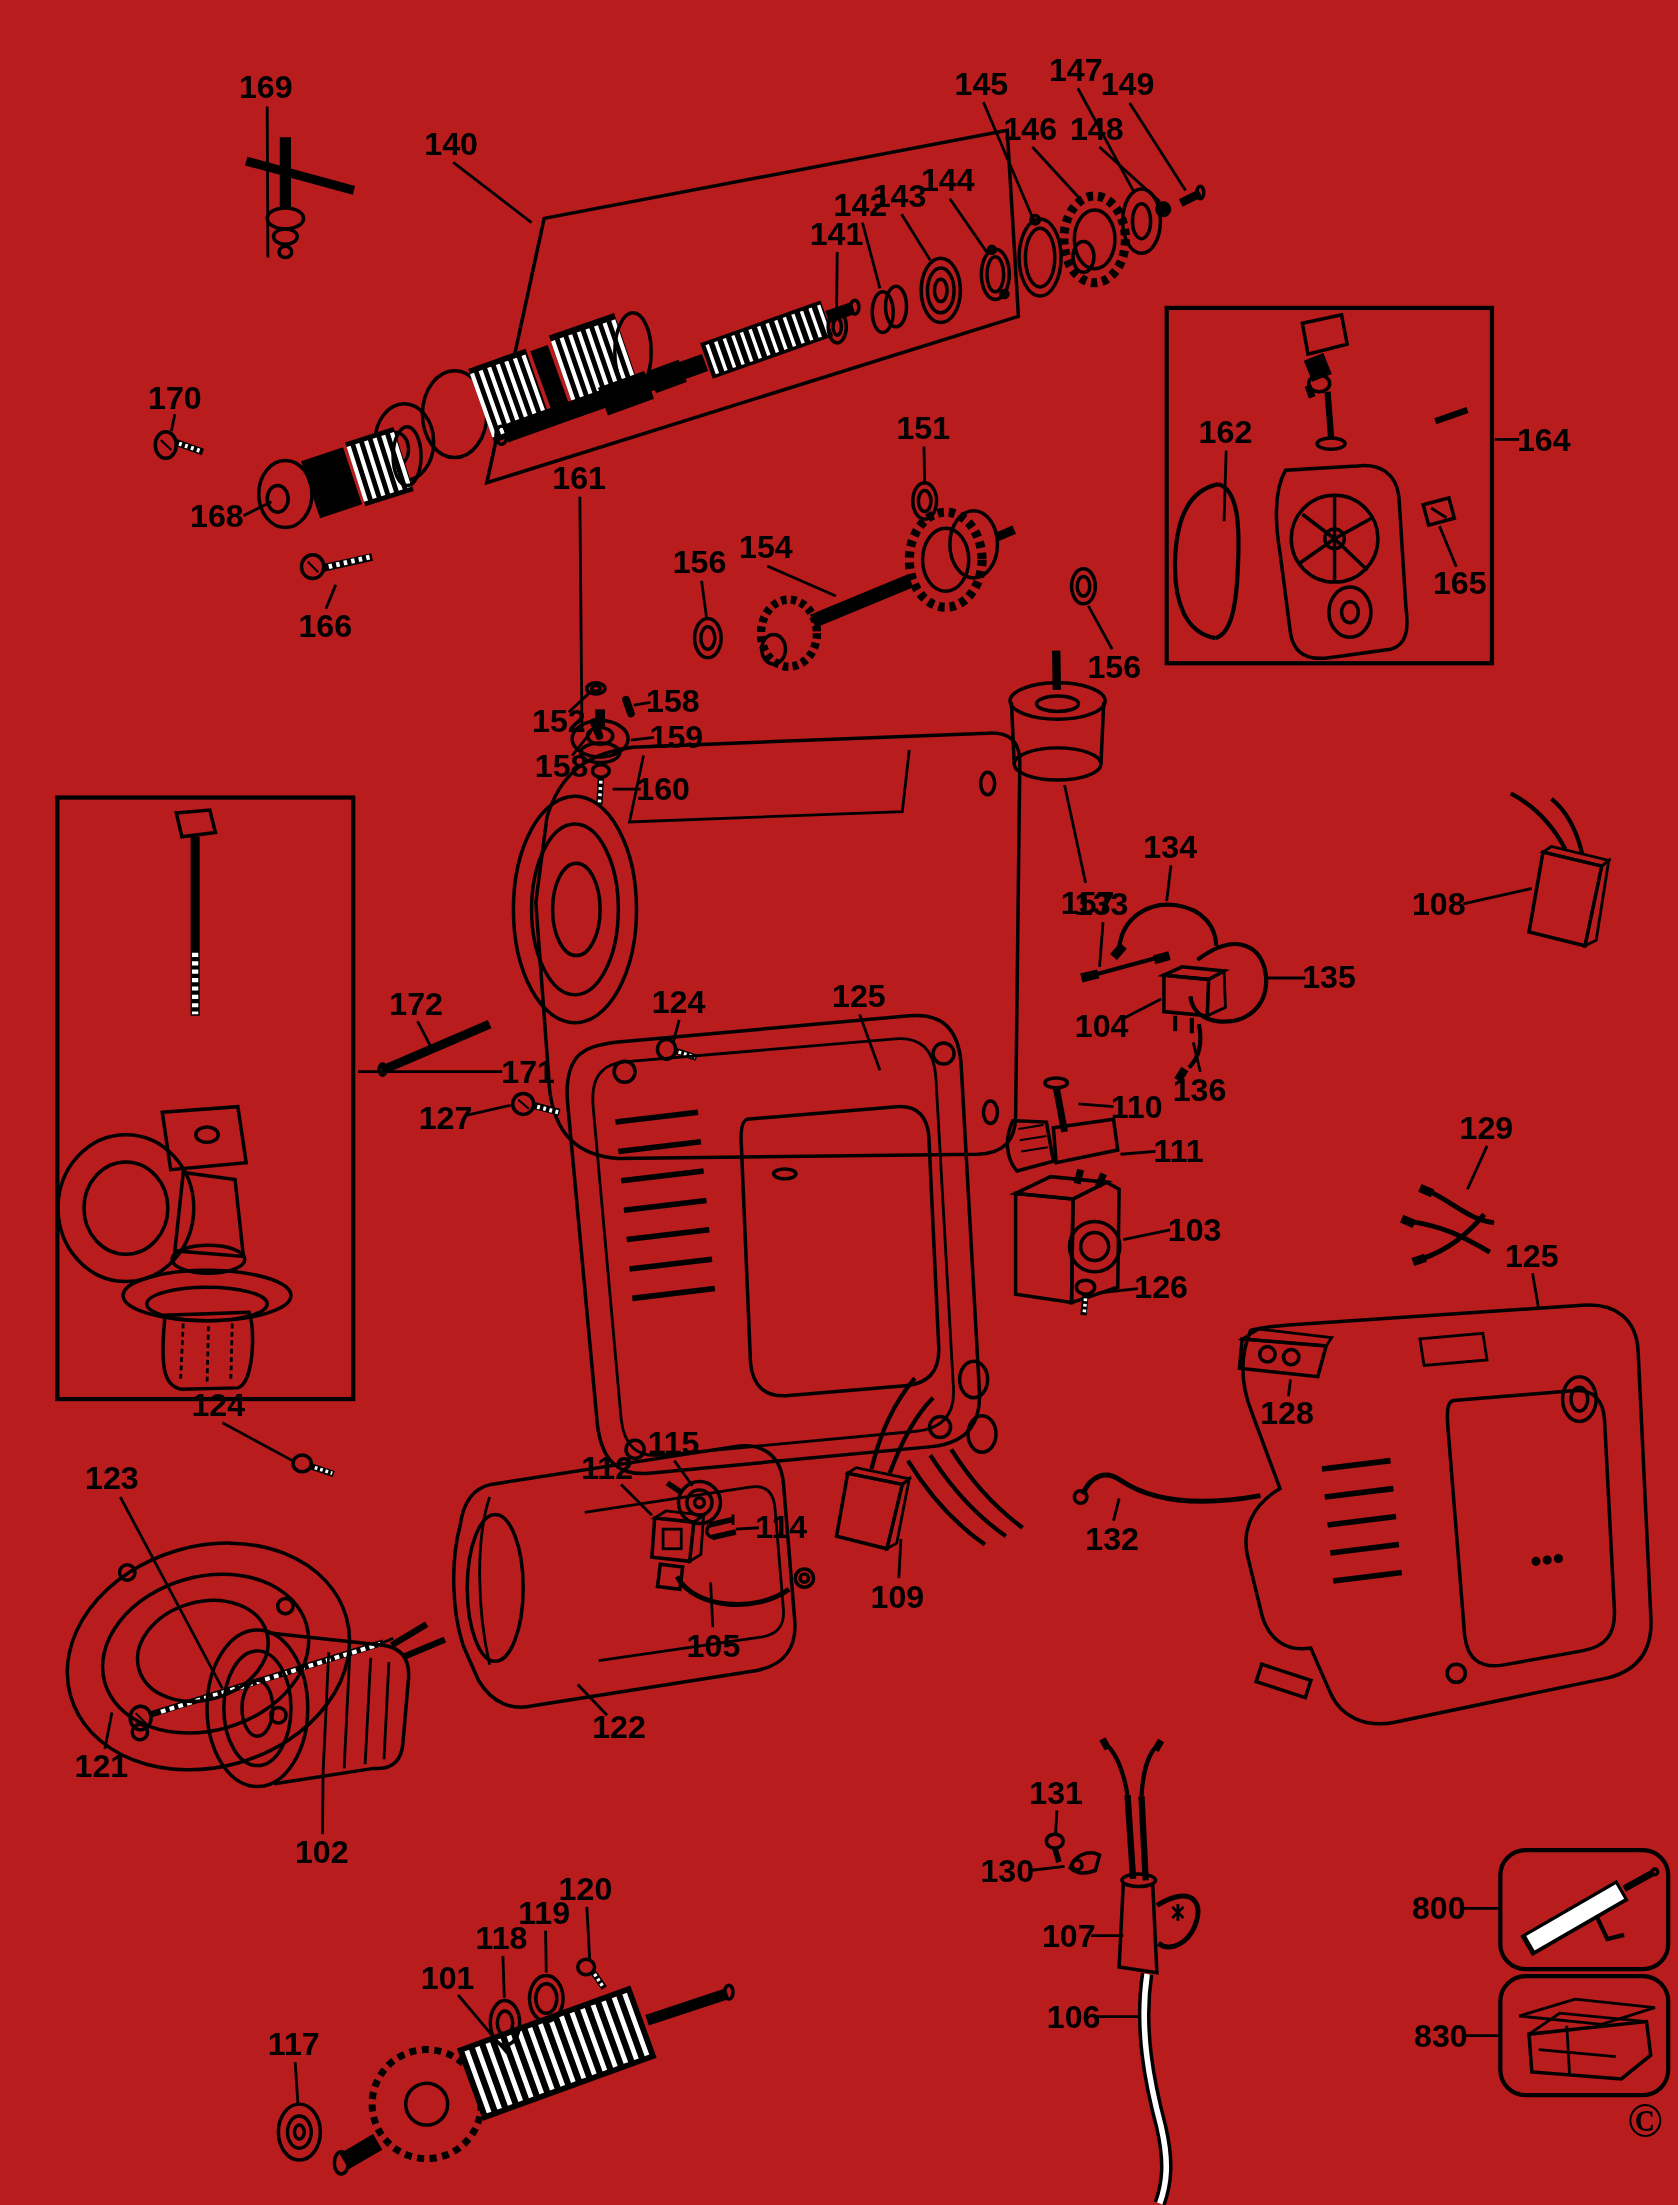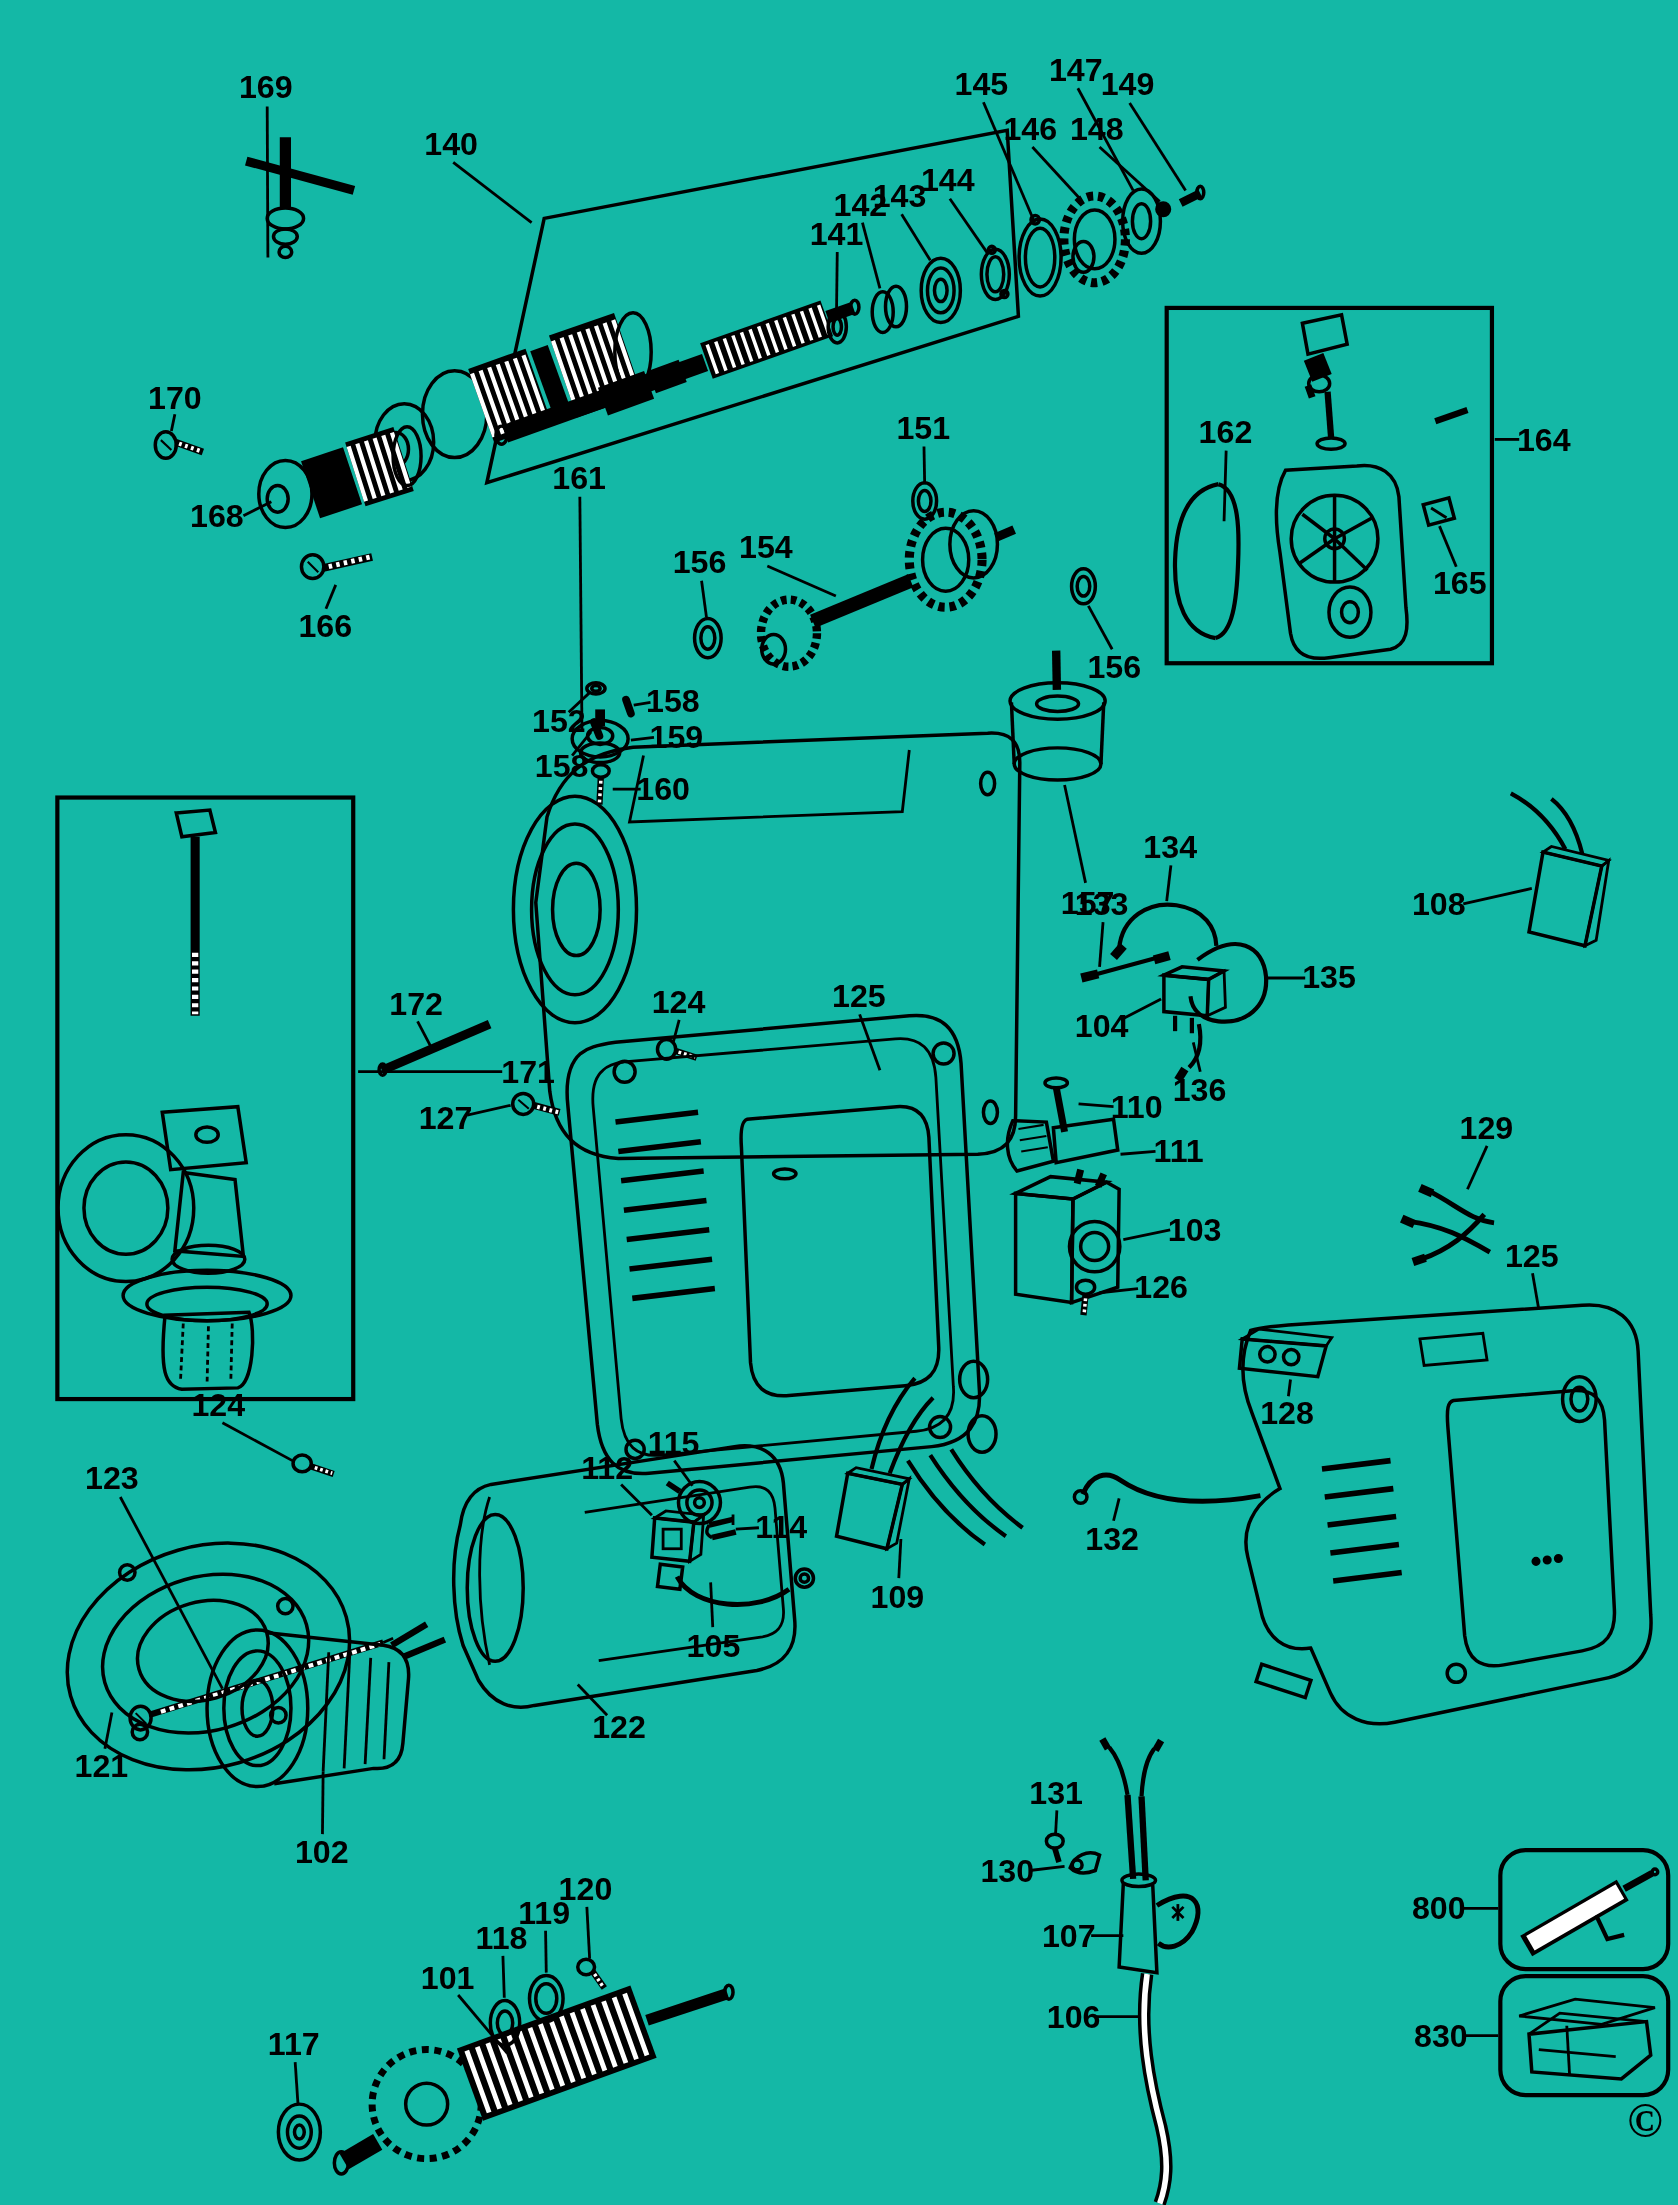--- a/index.html
+++ b/index.html
@@ -1,16 +1,16 @@
 <!DOCTYPE html>
 <html style="font-size:11.2px"><head>
 <meta charset="utf-8">
 <style>
   html,body{margin:0;padding:0;background:#fff;}
-  .stage{position:relative;width:1678px;height:2205px;background:#14b8a6;overflow:hidden;
+  .stage{position:relative;width:1678px;height:2205px;background:#b91c1c;overflow:hidden;
          font-family:"Liberation Sans",sans-serif;}
   svg{display:block;width:1678px;height:2205px;}
   .part-label{font-family:"Liberation Sans",sans-serif;font-weight:700;font-size:46px;fill:#000;}
   .copyright{font-family:"Liberation Serif",serif;font-weight:700;font-size:68px;fill:#000;}
 </style>
 </head>
 <body>
 
 <div class="stage">
   <svg id="canvas" viewBox="0 0 2399 3152" xmlns="http://www.w3.org/2000/svg">

